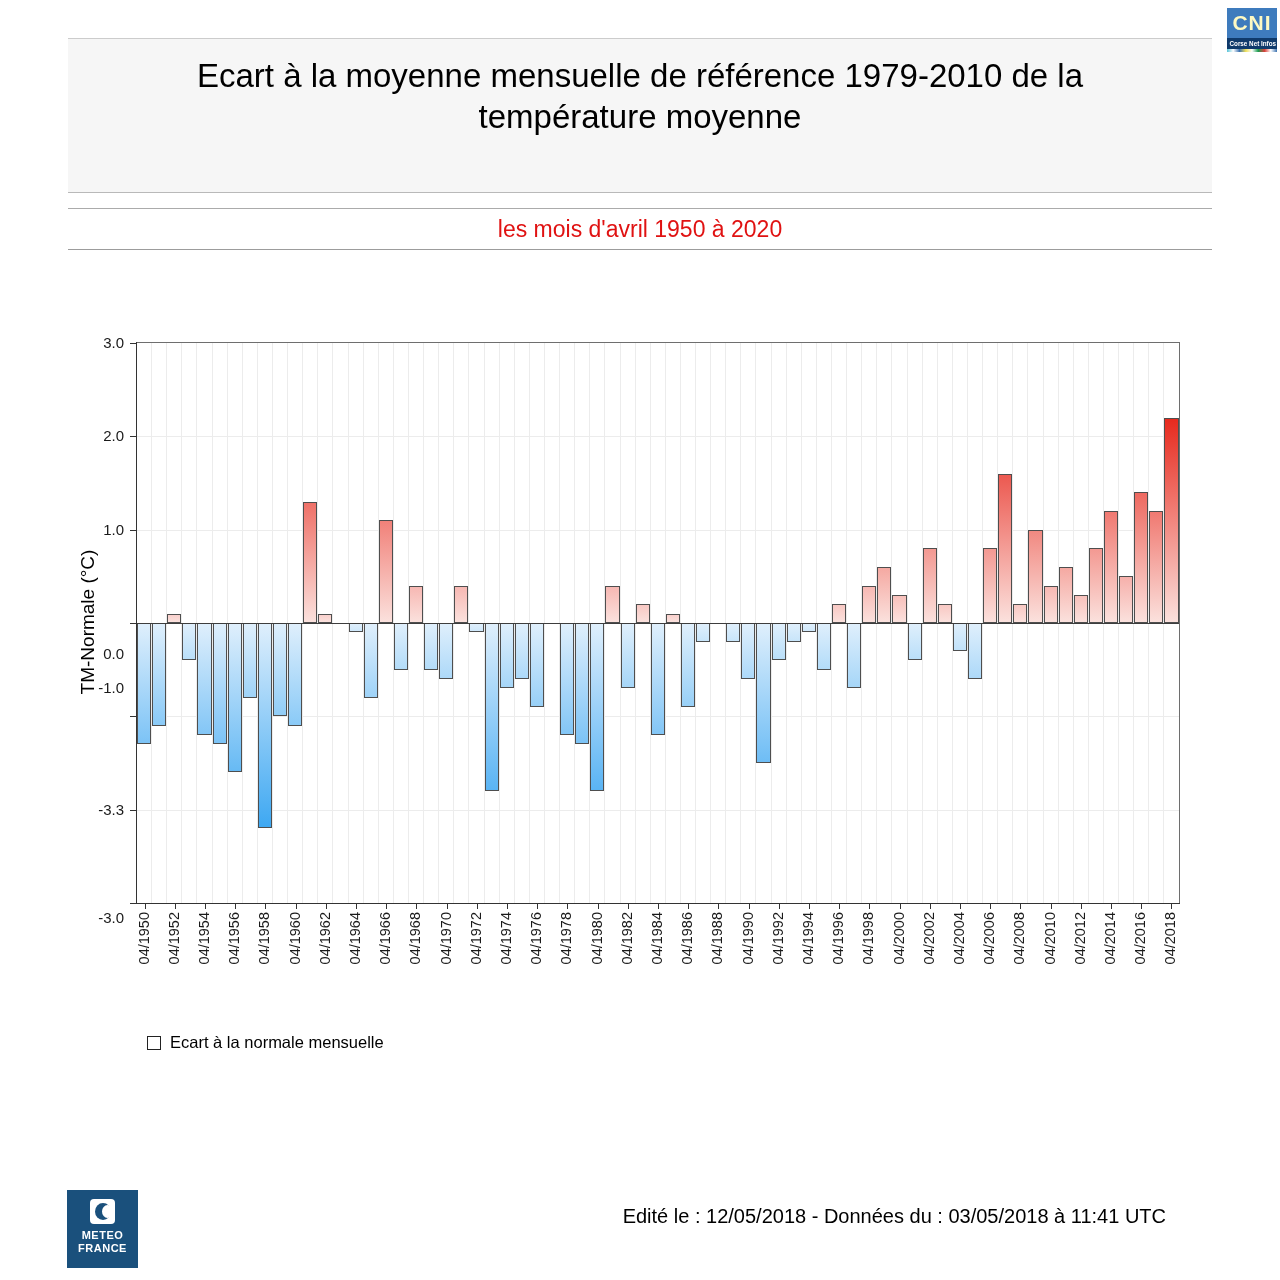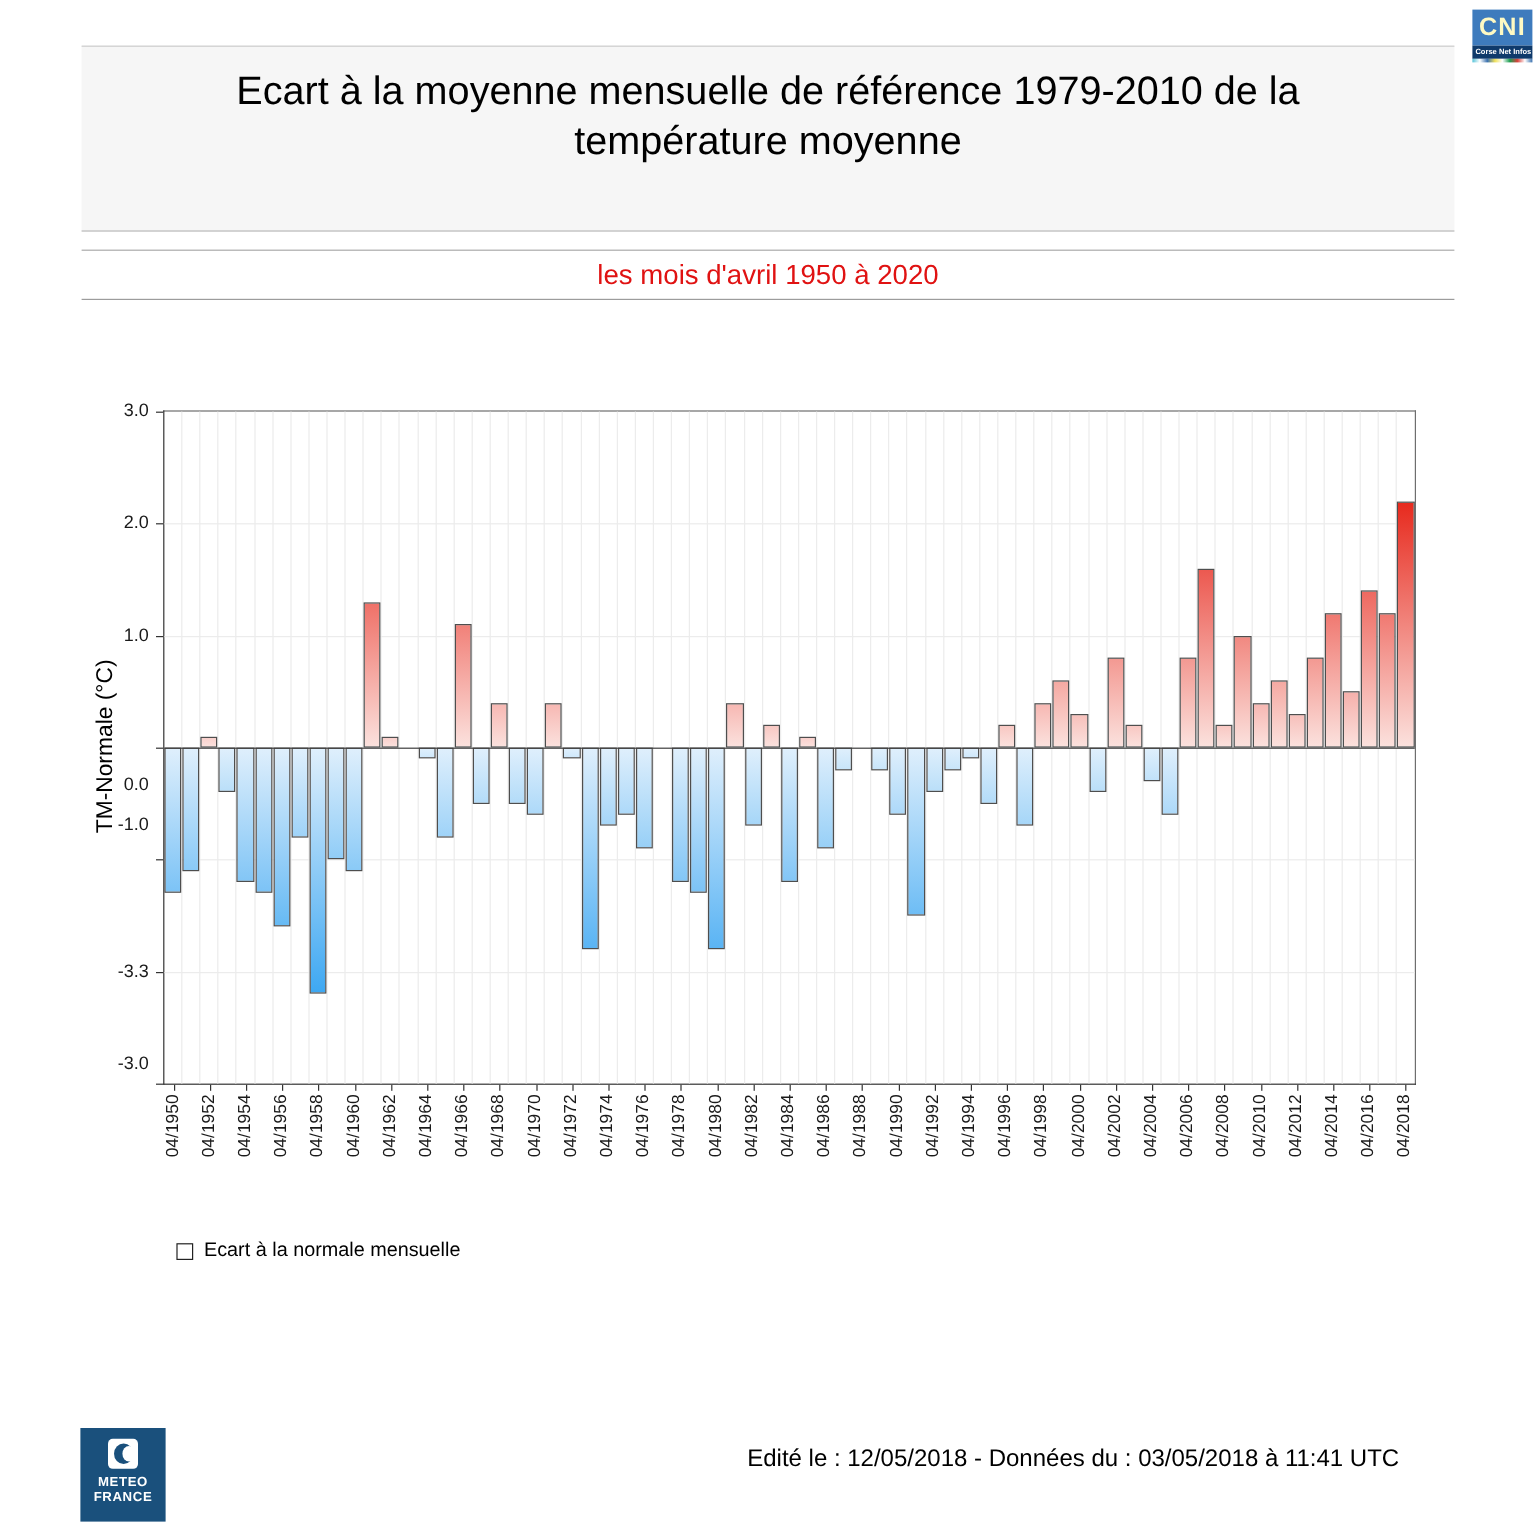--- a/index.html
+++ b/index.html
@@ -319,21 +319,21 @@
     <div class="ylab" style="top: 427.333px;">2.0</div>
     <div class="ytick" style="top: 529.667px;"></div>
     <div class="ylab" style="top: 520.667px;">1.0</div>
     <div class="ytick" style="top: 623px;"></div>
     <div class="ylab" style="top: 614px; margin-top: 31px;">0.0</div>
     <div class="ytick" style="top: 716.333px;"></div>
     <div class="ylab" style="top: 679px;">-1.0</div>
     <div class="ytick" style="top: 809.667px;"></div>
     <div class="ylab" style="top: 800.667px;">-3.3</div>
     <div class="ytick" style="top: 903px;"></div>
-    <div class="ylab" style="top: 878px;">-3.0</div>
+    <div class="ylab" style="top: 909px;">-3.0</div>
   </div>
 <div id="xticks">
     <div class="xtick" style="left: 144.551px;"></div>
     <div class="xlab" style="left: 135.551px;">04/1950</div>
     <div class="xtick" style="left: 174.754px;"></div>
     <div class="xlab" style="left: 165.754px;">04/1952</div>
     <div class="xtick" style="left: 204.957px;"></div>
     <div class="xlab" style="left: 195.957px;">04/1954</div>
     <div class="xtick" style="left: 235.159px;"></div>
     <div class="xlab" style="left: 226.159px;">04/1956</div>

